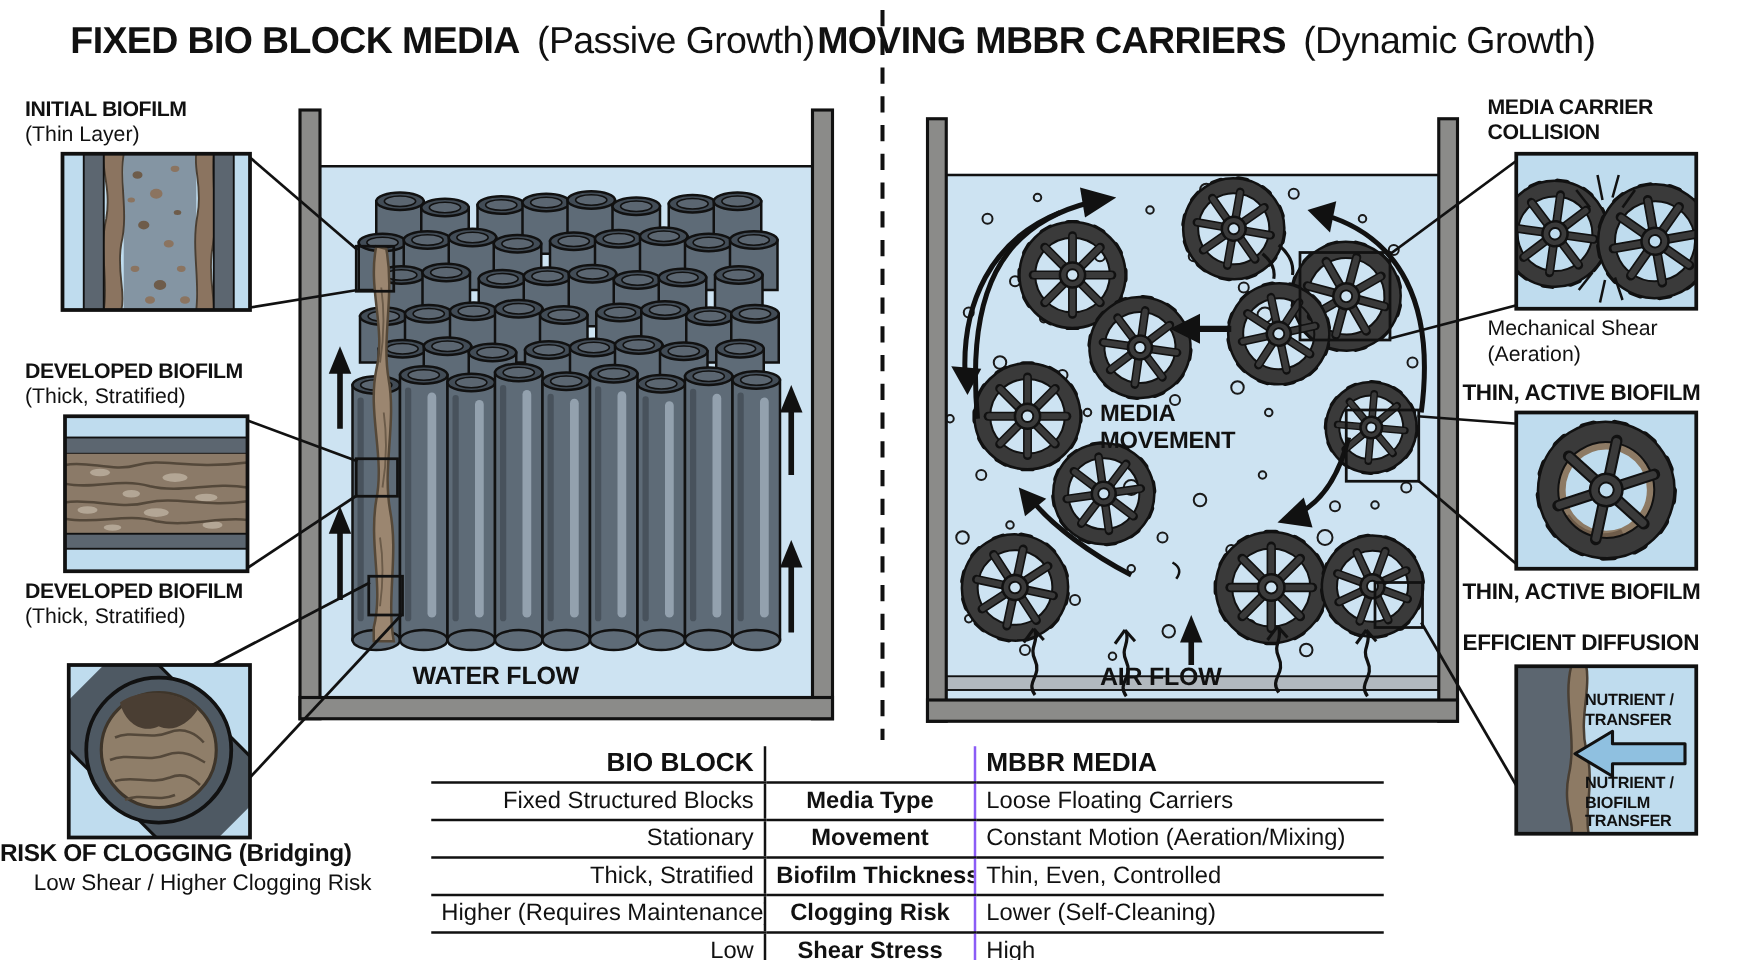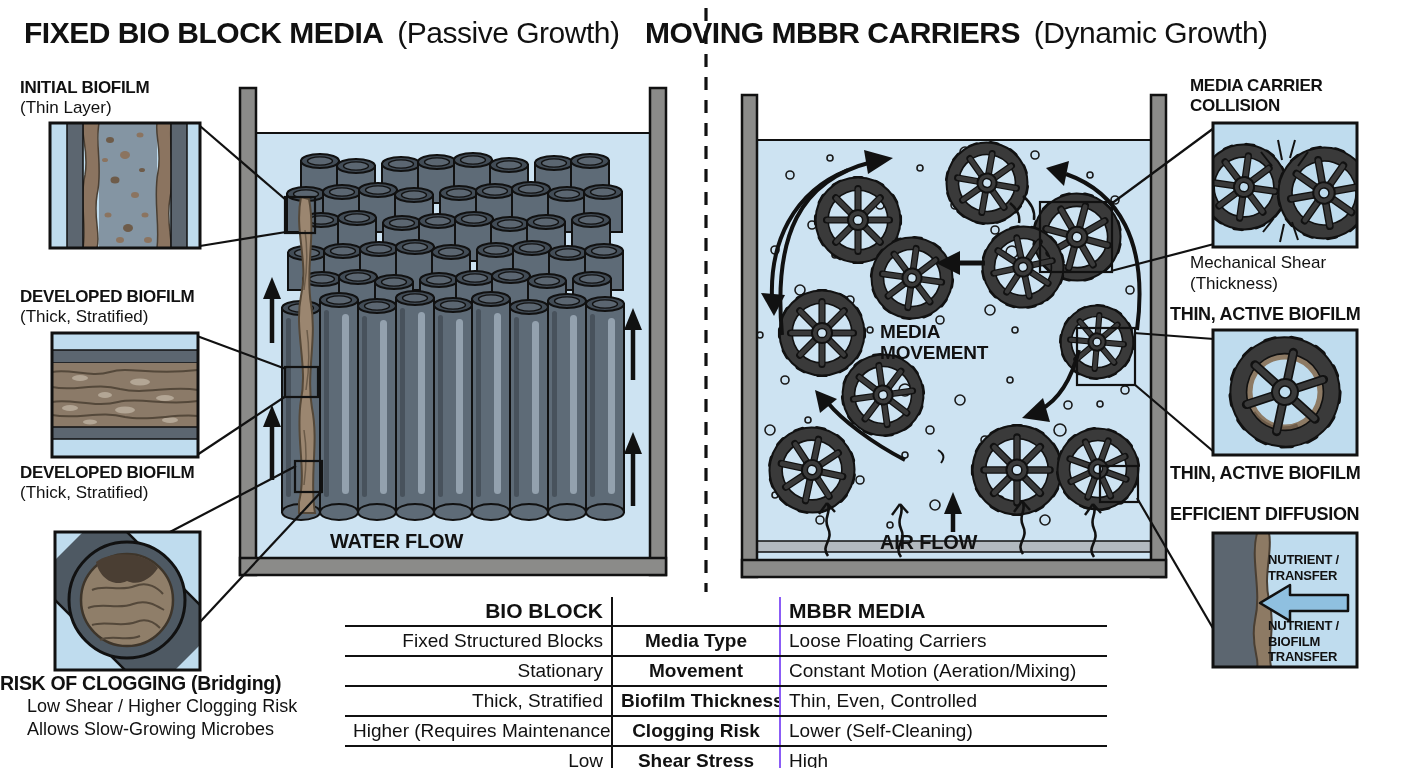--- a/index.html
+++ b/index.html
@@ -1,19 +1,19 @@
 <!DOCTYPE html>
 <html><head>
 <meta charset="utf-8">
 <style>
   html,body{margin:0;padding:0;background:#fff;}
   .canvas{position:relative;width:1408px;height:768px;background:#fff;overflow:hidden;
           font-family:"Liberation Sans",sans-serif;color:#111;}
   #art{position:absolute;left:0;top:0;}
-  .title{position:absolute;text-align:left;font-size:30px;white-space:nowrap;letter-spacing:-0.5px;}
+  .title{position:absolute;text-align:center;font-size:30px;white-space:nowrap;letter-spacing:-0.5px;}
   .tb{font-weight:700;}
   .tl{font-weight:400;margin-left:6px;}
   .lbl{position:absolute;text-align:left;line-height:1.18;}
   .t1{font-weight:700;font-size:17px;letter-spacing:-0.3px;}
   .t2{font-weight:400;font-size:17px;}
   .big1{font-weight:700;font-size:19.5px;letter-spacing:-0.3px;}
   .big2{font-weight:400;font-size:18px;margin-left:27px;}
   .flow{font-weight:700;font-size:20px;letter-spacing:-0.2px;}
   .mid{font-weight:700;font-size:19px;letter-spacing:-0.2px;}
   .tiny{font-weight:700;font-size:13px;line-height:15.5px;letter-spacing:-0.2px;}
@@ -931,37 +931,36 @@
     <div class="t1">DEVELOPED BIOFILM</div>
     <div class="t2">(Thick, Stratified)</div>
   </div>
   <div class="lbl" style="left:20px;top:463px;width:210px">
     <div class="t1">DEVELOPED BIOFILM</div>
     <div class="t2">(Thick, Stratified)</div>
   </div>
   <div class="lbl" style="left:0px;top:672px;width:345px;line-height:23px">
     <div class="big1">RISK OF CLOGGING (Bridging)</div>
     <div class="big2">Low Shear / Higher Clogging Risk</div>
-    <div class="big2">Allows Slow-Growing Microbes</div>
   </div>
   <div class="lbl flow" style="left:330px;top:530px;width:240px">WATER FLOW</div>
 
   <div class="lbl" style="left:880px;top:321px;width:180px;line-height:21px">
     <div class="mid">MEDIA</div>
     <div class="mid">MOVEMENT</div>
   </div>
   <div class="lbl flow" style="left:880px;top:531px;width:165px">AIR FLOW</div>
 
   <div class="lbl" style="left:1190px;top:76px;width:200px;line-height:20px">
     <div class="t1">MEDIA CARRIER</div>
     <div class="t1">COLLISION</div>
   </div>
   <div class="lbl" style="left:1190px;top:252px;width:200px;line-height:21px">
     <div class="t2">Mechanical Shear</div>
-    <div class="t2">(Thickness)</div>
+    <div class="t2">(Aeration)</div>
   </div>
   <div class="lbl t1" style="left:1170px;top:304px;width:228px;font-size:18px">THIN, ACTIVE BIOFILM</div>
   <div class="lbl t1" style="left:1170px;top:463px;width:228px;font-size:18px">THIN, ACTIVE BIOFILM</div>
   <div class="lbl t1" style="left:1170px;top:504px;width:228px;font-size:18px">EFFICIENT DIFFUSION</div>
 
   <div class="lbl" style="left:1268px;top:552px;width:96px">
     <div class="tiny">NUTRIENT /</div>
     <div class="tiny">TRANSFER</div>
   </div>
   <div class="lbl" style="left:1268px;top:618px;width:96px">

